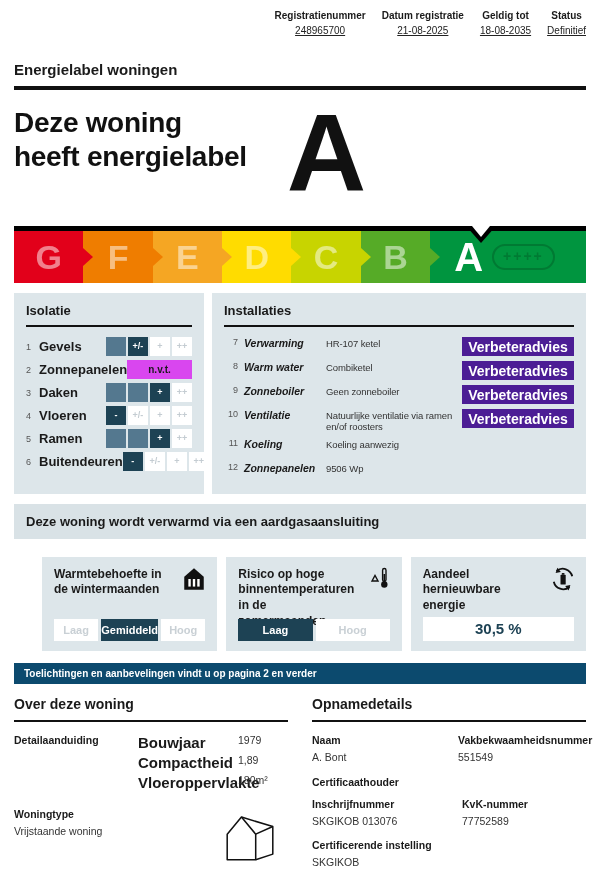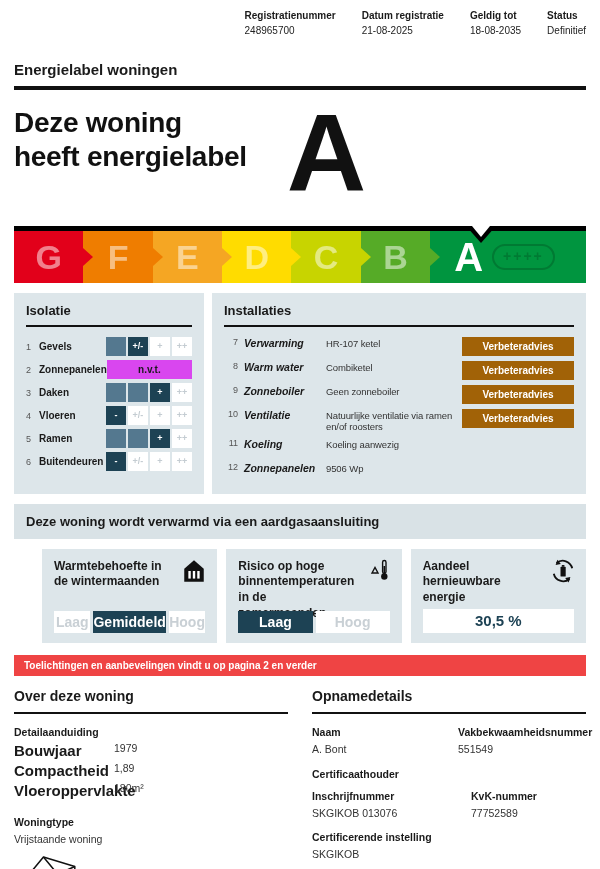--- a/index.html
+++ b/index.html
@@ -7,23 +7,23 @@
   body {
     width: 600px; min-height: 869px; margin: 0 auto;
     font-family: "Liberation Sans", sans-serif;
     color: #1a1a1a; position: relative;
   }
   .page { padding: 10px 14px 0 14px; }
 
   
   header { display:flex; align-items:flex-start; }
   .h-title { font-size:15px; font-weight:bold; padding-top:7px;margin-top:44px; }
-  .h-fields { margin-left:auto; display:flex; gap:26px; }
+  .h-fields { margin-left:auto; display:flex; gap:16px;text-align:center; }
   .h-field .h-label { font-size:10px; font-weight:bold; }
-  .h-field .h-value { font-size:10px; margin-top:4px; color:#222; }
+  .h-field .h-value { font-size:10px; margin-top:4px; color:#222;text-decoration:underline; }
   .rule { height:4px; background:#111; margin-top:8px; }
 
   
   .hero { display:flex; align-items:flex-start; margin-top:16px; height:96px; }
   .hero h1 { font-size:28px; line-height:34px; font-weight:bold; color:#111; letter-spacing:-0.3px; }
   .big-letter { font-size:110px; line-height:84px; font-weight:bold; color:#111; margin-left:40px; margin-top:4px; }
 
   
   .scale { position:relative; margin-top:24px; }
   .scale-topbar { height:5px; background:#000; }
@@ -49,73 +49,73 @@
 
   
   .panels { display:flex; gap:8px; margin-top:10px; }
   .panel { background:#dde6ea; padding:10px 12px 8px 12px; }
   .panel h2 { font-size:13px; font-weight:bold; padding-bottom:7px; border-bottom:2px solid #111; margin-bottom:10px; }
   .panel-isolatie { width:190px; flex-shrink:0; }
   .panel-install { flex:1; }
 
   .iso-row { display:flex; align-items:center; margin-bottom:4px; height:19px; }
   .row-num { font-size:9px; color:#555; width:13px; flex-shrink:0; }
-  .row-label { font-size:10px; font-weight:bold; }
+  .row-label { font-size:13px; font-weight:bold; }
   .cells { display:flex; gap:2px; margin-left:auto; width:86px; }
   .cell { width:20px; height:19px; line-height:19px; text-align:center; font-size:9px; font-weight:bold; }
   .cell.filled { background:#54788f; }
   .cell.selected { background:#1d4254; color:#fff; }
   .cell.empty { background:#fff; color:#c4ccd2; }
   .cell.nvt { width:100%; background:#d946ef; color:#1a1a1a; font-size:10px; }
 
   .inst-row { display:flex; align-items:flex-start; margin-bottom:5px; min-height:19px; }
   .inst-row .row-num { text-align:right; margin-right:6px; width:14px; }
   .inst-row .row-label { width:82px; flex-shrink:0; font-size:10.5px;font-style:italic; }
   .inst-value { flex:1; font-size:9.5px; color:#333; line-height:1.15; padding-top:2px; padding-right:6px; letter-spacing:-0.1px; }
   .advice-btn {
-    flex-shrink:0; margin-left:auto; background:#a16207; color:#fff; border:none;
-    font-family:inherit; font-size:10px; font-weight:bold; height:19px; width:112px; cursor:pointer;
+    flex-shrink:0; margin-left:auto; background:#4c1d95; color:#fff; border:none;
+    font-family:inherit; font-size:14px; font-weight:bold; height:19px; width:112px; cursor:pointer;
   }
 
   
   .gas-bar { margin-top:10px; background:#d9e2e6; font-size:13px; font-weight:bold; padding:10px 12px; }
 
   
-  .info-boxes { display:flex; gap:9px; margin-top:10px;padding-left:28px; }
+  .info-boxes { display:flex; gap:9px; margin-top:18px;padding-left:28px; }
   .ibox { flex:1; background:#dde6ea; position:relative; height:94px; padding:10px 12px; }
   .ibox-title { font-size:12px; font-weight:bold; line-height:1.3; width:75%; }
   .ibox-icon { position:absolute; top:9px; right:10px; }
   .opts { position:absolute; left:12px; right:12px; bottom:10px; display:flex; gap:3px; }
-  .opt { flex:1; height:22px; line-height:22px; text-align:center; font-size:14px; font-weight:bold; }
+  .opt { flex:1; height:22px; line-height:22px; text-align:center; font-size:11px; font-weight:bold; }
   .opt.off { background:#fff; color:#c9d0d5; }
   .opt.on { background:#1d4254; color:#fff; }
   .val-box { position:absolute; left:12px; right:12px; bottom:10px; height:24px; line-height:24px;
     background:#fff; text-align:center; font-size:15px; font-weight:bold; color:#1d4254; }
 
   
-  .page-banner { margin-top:12px; background:#ef4444; color:#fff; font-size:10px; font-weight:bold; padding:5px 10px; }
+  .page-banner { margin-top:12px; background:#0c4a6e; color:#fff; font-size:10px; font-weight:bold; padding:5px 10px; }
 
   
   .details { display:flex; gap:24px; margin-top:12px; }
   .det-col { flex:1; }
   .det-col h3 { font-size:14px; font-weight:bold; padding-bottom:8px; border-bottom:2px solid #111; margin-bottom:12px; }
   .fgroup { margin-bottom:10px; }
   .flabel { font-size:10.5px; font-weight:bold; margin-bottom:4px; }
   .fvalue { font-size:10.5px; color:#333; line-height:1.5; }
   .bag { font-size:7.5px; color:#222; margin-top:5px; }
-  .det-row { display:flex; align-items:flex-start; justify-content:space-between; margin-bottom:10px;flex-direction:column; }
+  .det-row { display:flex; align-items:flex-start; justify-content:space-between; margin-bottom:10px; }
   .facts { width:150px; }
   .fact { display:flex; margin-bottom:3px; }
   .fact-label { font-size:15px; font-weight:bold; width:100px; flex-shrink:0; }
   .fact-value { font-size:10.5px; color:#333; }
   .wtype { margin-top:14px; }
   .two-col { display:flex; }
   .two-col .fgroup:first-child { flex:1; }
   .two-col.v2 .fgroup:first-child { flex:0 0 150px; }
-  .two-col .fgroup:last-child { width:128px;margin-left:9px; }
+  .two-col .fgroup:last-child { width:128px; }
   .two-col.v2 .fgroup:last-child { width:auto; }
   .seal-row { margin-top:2px; }
 </style>
 </head>
 <body>
 
 <div class="page">
 
   <header>
     <div class="h-title">Energielabel woningen</div>

